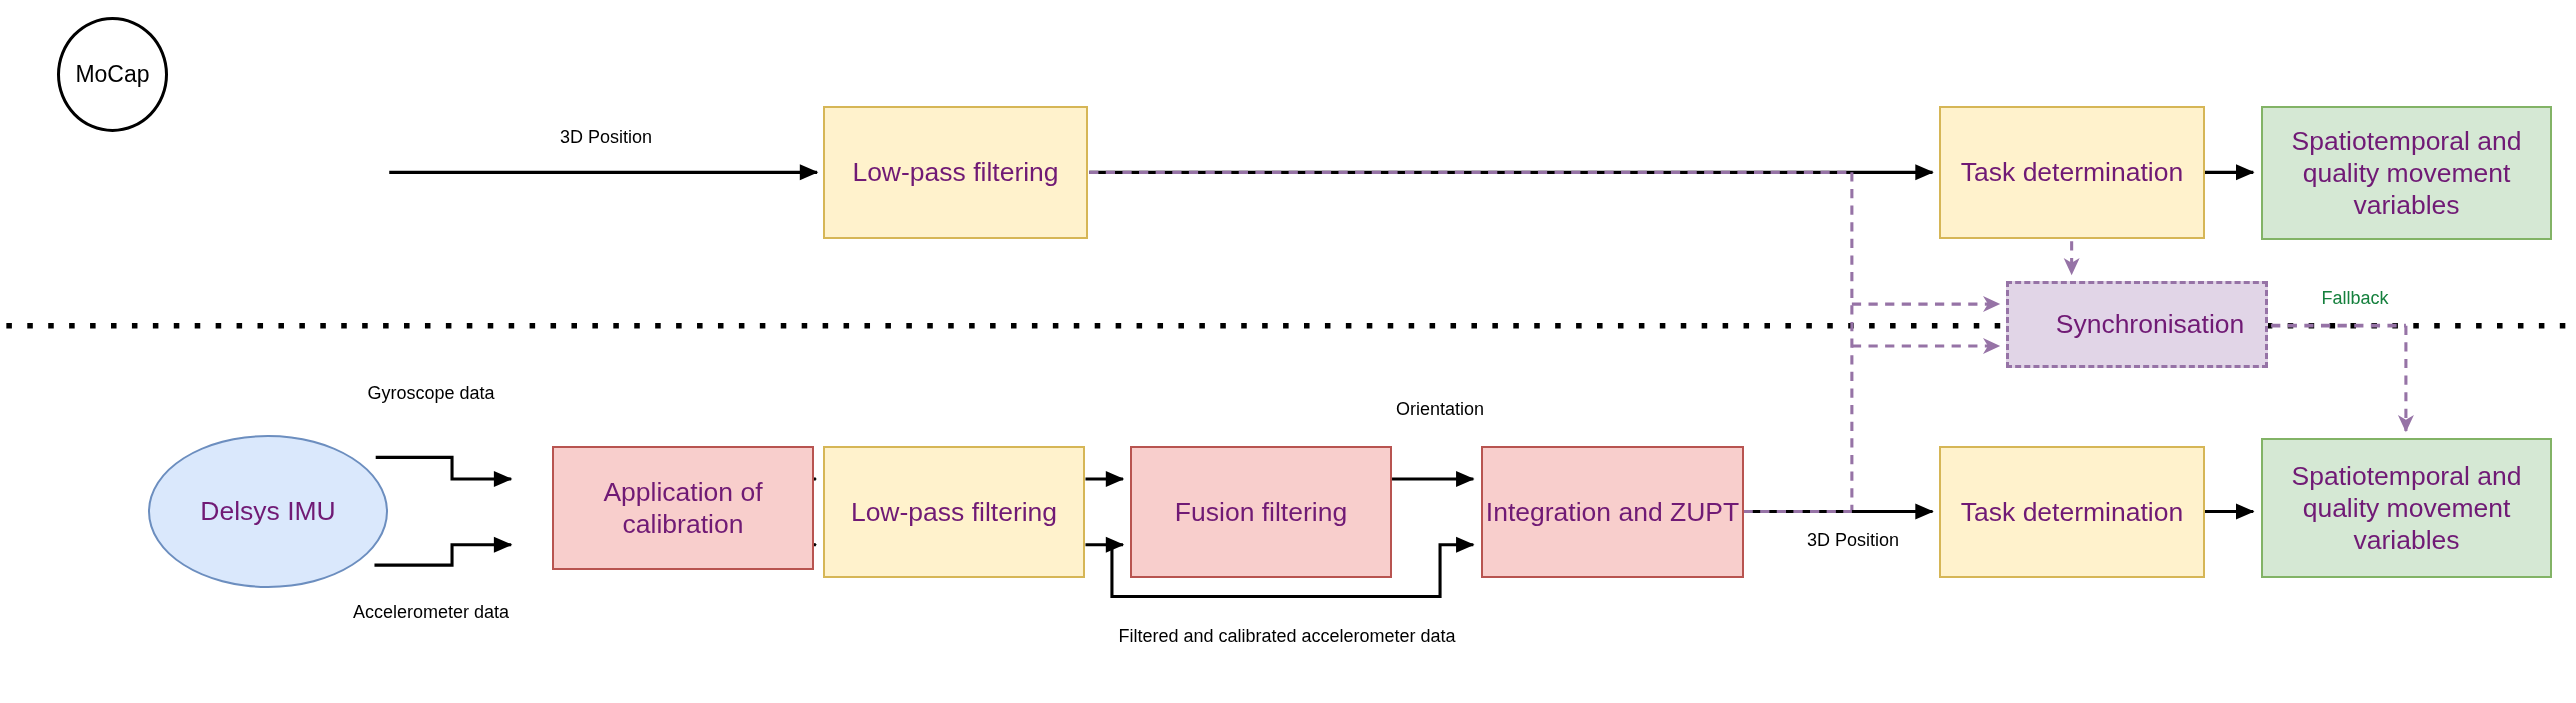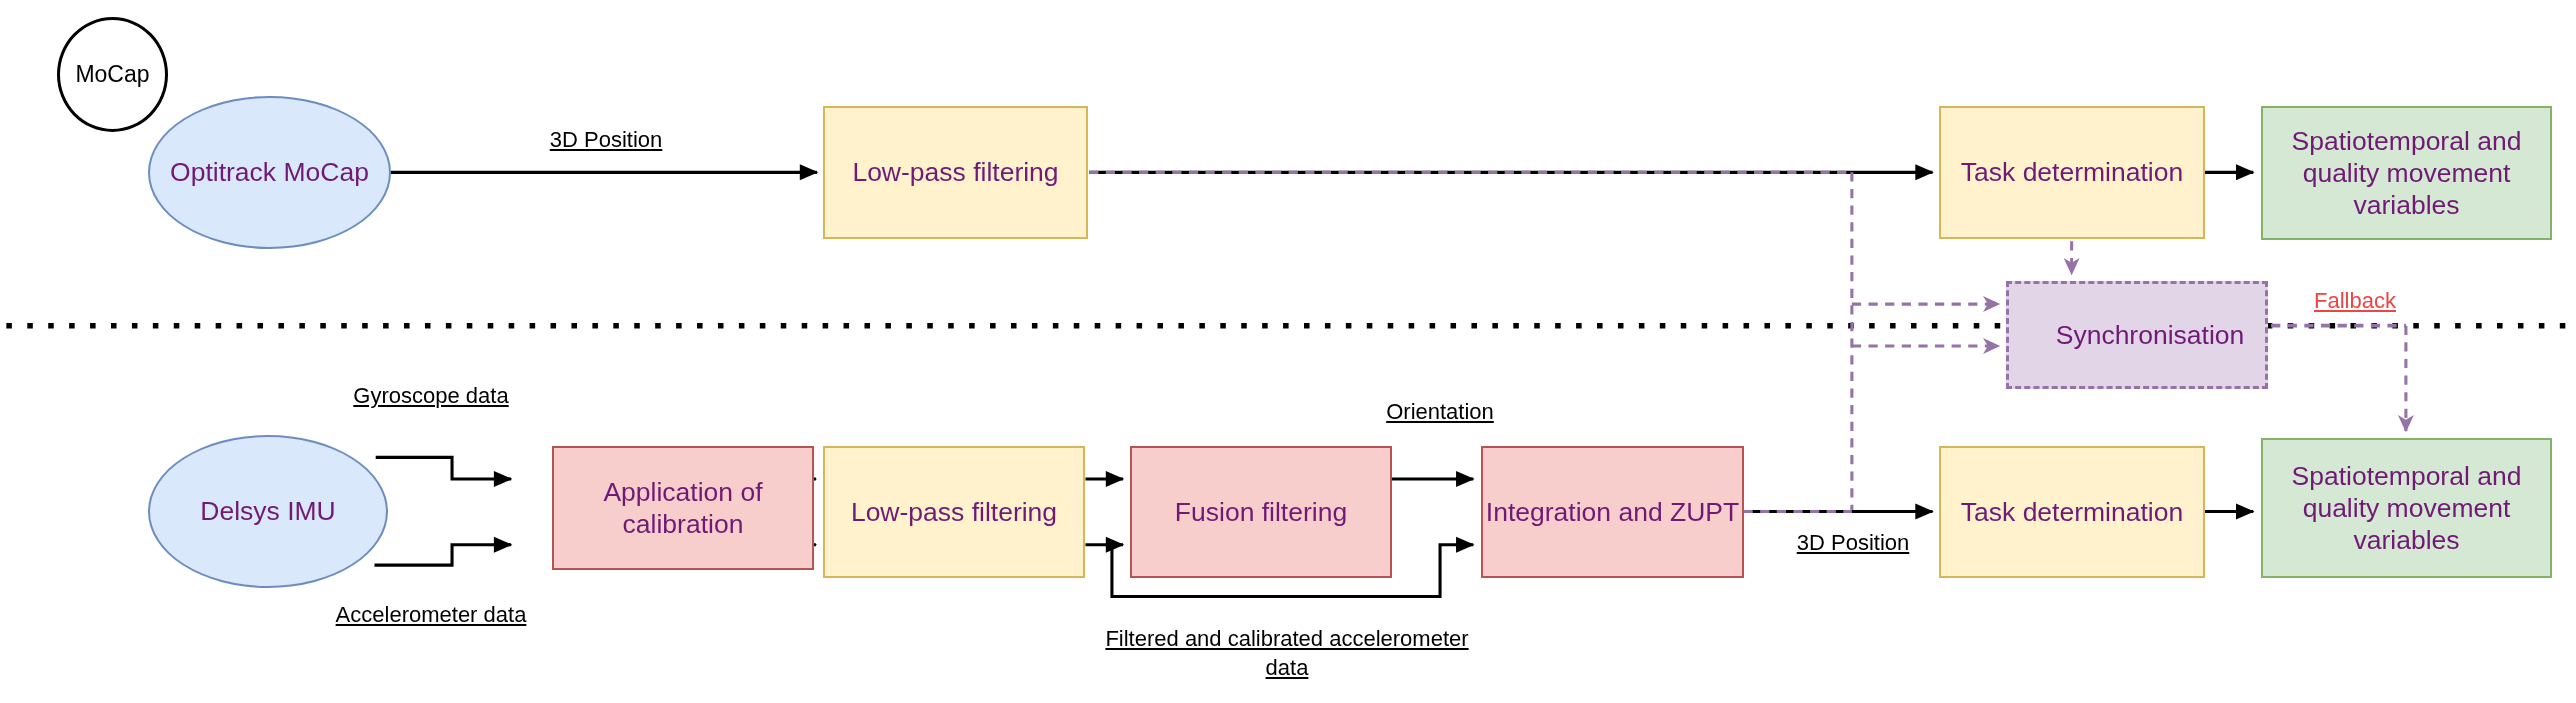--- a/index.html
+++ b/index.html
@@ -37,29 +37,28 @@
     border-radius: 50%;
     display: flex;
     align-items: center;
     justify-content: center;
     font-size: 23px;
     color: #000;
   }
   .lbl {
     position: absolute;
     text-align: center;
-    font-size: 22px;
+    font-size: 18px;
     line-height: 1.3;
     color: #000000;
     transform: translateX(-50%);
     white-space: nowrap;
-    text-decoration: underline;
   }
   .lbl.wrap { white-space: normal; text-align: center; }
-  .lbl.purpletext { color: #ef4444; }
+  .lbl.purpletext { color: #15803d; }
 </style>
 </head>
 <body>
 
 <div id="canvas">
 
   <svg id="edges" viewBox="0 0 4184 1142" xmlns="http://www.w3.org/2000/svg">
     <defs>
       <marker id="mb" markerWidth="34" markerHeight="30" refX="29" refY="15" orient="auto" markerUnits="userSpaceOnUse">
         <path d="M1,2 L31,15 L1,28 z" fill="#000000"></path>
@@ -89,37 +88,34 @@
     <line x1="1270" y1="885" x2="1325" y2="885" stroke="#000" stroke-width="5" marker-end="url(#mb)"></line>
     <line x1="1763" y1="778" x2="1824" y2="778" stroke="#000" stroke-width="5" marker-end="url(#mb)"></line>
     <line x1="1763" y1="885" x2="1824" y2="885" stroke="#000" stroke-width="5" marker-end="url(#mb)"></line>
     <polyline points="1806,885 1806,969 2339,969 2339,885 2393,885" fill="none" stroke="#000" stroke-width="5" marker-end="url(#mb)"></polyline>
     <line x1="2261" y1="778" x2="2393" y2="778" stroke="#000" stroke-width="5" marker-end="url(#mb)"></line>
     <line x1="2832" y1="831" x2="3139" y2="831" stroke="#000" stroke-width="5" marker-end="url(#mb)"></line>
     <line x1="2832" y1="831" x2="3008" y2="831" stroke="#9673A6" stroke-width="5" stroke-dasharray="15 12"></line>
     <line x1="3581" y1="831" x2="3660" y2="831" stroke="#000" stroke-width="5" marker-end="url(#mb)"></line>
   </svg>
 
-  <div class="node blue" style="left:148px; top:96px; width:243px; height:153px;">
-    <span>Optitrack MoCap</span>
-  </div>
   <div class="badge" style="left:57px; top:17px; width:111px; height:115px;">
     <span>MoCap</span>
   </div>
   <div class="node rect yellow" style="left:823px; top:106px; width:265px; height:133px;">
     <span>Low-pass filtering</span>
   </div>
   <div class="node rect yellow" style="left:1939px; top:106px; width:266px; height:133px;">
     <span>Task determination</span>
   </div>
   <div class="node rect green" style="left:2261px; top:106px; width:291px; height:134px;">
     <span>Spatiotemporal and quality movement variables</span>
   </div>
 
-  <div class="node sync" style="left:2006px; top:281px; width:262px; height:108px;padding-left:26px;">
+  <div class="node sync" style="left:2006px; top:281px; width:262px; height:87px;padding-left:26px;">
     <span>Synchronisation</span>
   </div>
 
   <div class="node blue" style="left:148px; top:435px; width:240px; height:153px;">
     <span>Delsys IMU</span>
   </div>
   <div class="node rect red" style="left:552px; top:446px; width:262px; height:124px;">
     <span>Application of calibration</span>
   </div>
   <div class="node rect yellow" style="left:823px; top:446px; width:262px; height:132px;">

